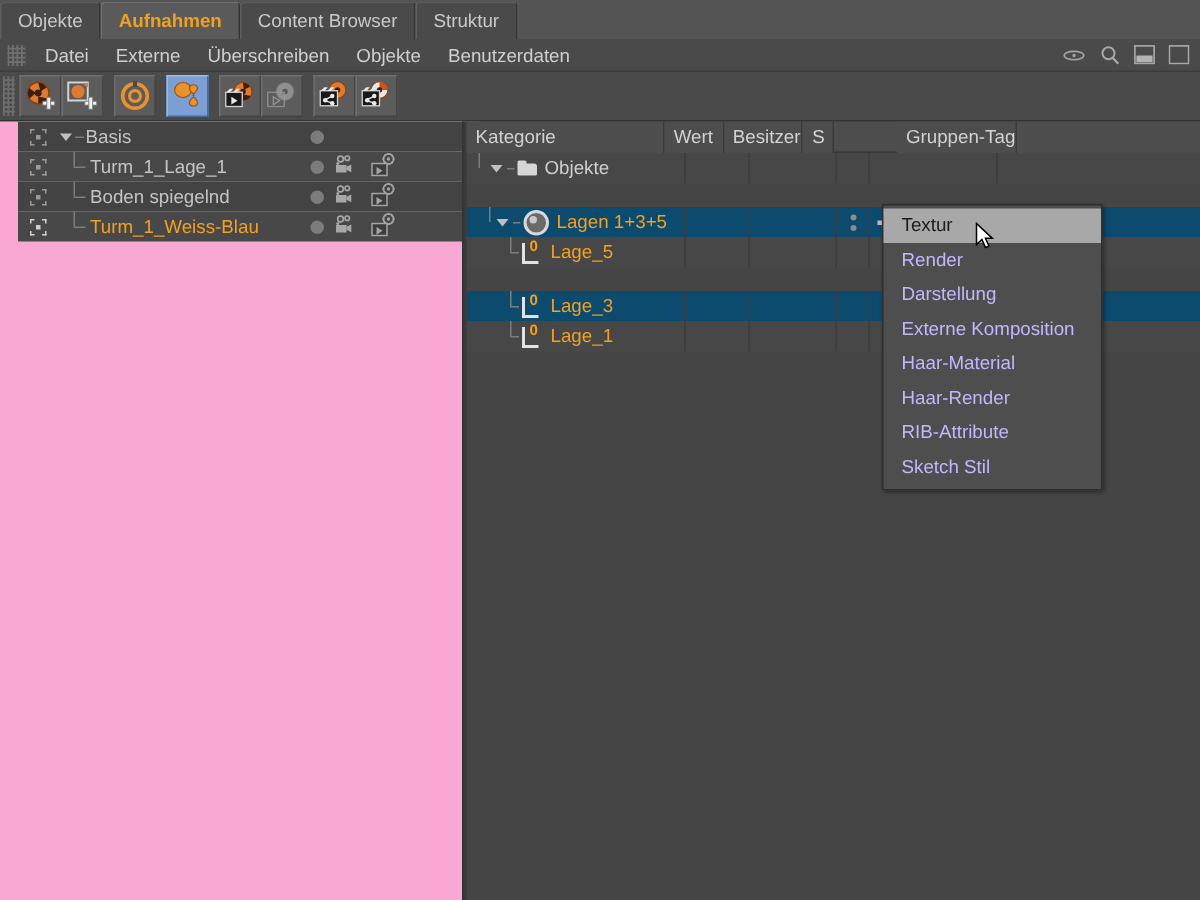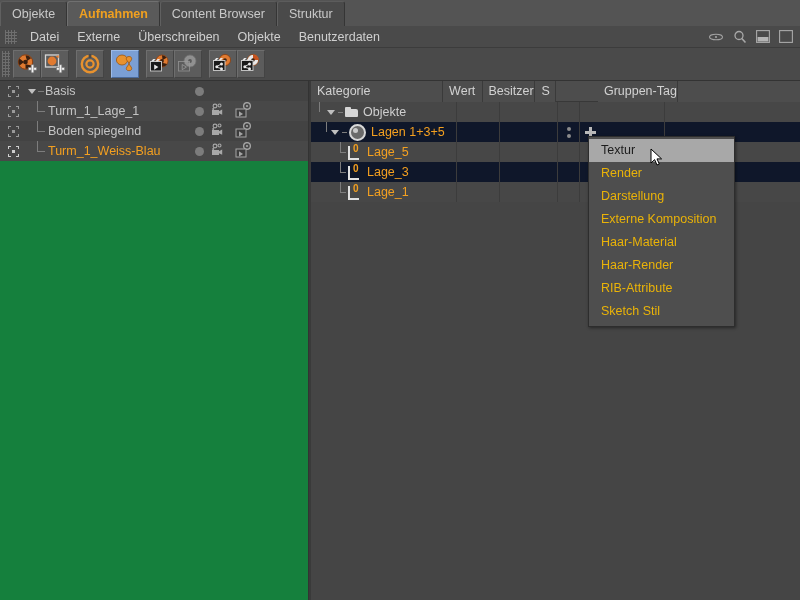--- a/index.html
+++ b/index.html
@@ -82,21 +82,21 @@
     border:1px solid;
     border-color:#6e6e6e #444 #444 #6e6e6e;
     display:flex;align-items:center;justify-content:center;
     cursor:default;box-sizing:border-box;
   }
   .tb-btn.sel{background:#7b9fd4;border-color:#9dbce8 #4a6a9a #4a6a9a #9dbce8;}
 
   
   .panel-left{
     position:absolute;left:0;top:81px;width:308px;height:519px;
-    background:#15803d;overflow:hidden;
+    background:#f9a8d4;overflow:hidden;padding-left:12px;
   }
   .vdivider{
     position:absolute;left:308px;top:81px;width:3px;height:519px;
     background:#3a3a3a;border-left:1px solid #333;border-right:1px solid #4e4e4e;
   }
   .panel-right{
     position:absolute;left:311px;top:81px;width:489px;height:519px;
     background:#454545;overflow:hidden;
   }
 
@@ -145,21 +145,21 @@
     height:21px;line-height:21px;font-size:12.5px;color:#d2d2d2;
     padding-left:6px;border-right:1px solid #3a3a3a;
     box-sizing:border-box;white-space:nowrap;cursor:default;
     background:#4d4d4d;
   }
   .rrow{
     position:relative;height:20px;width:489px;display:flex;
     box-sizing:border-box;cursor:default;
   }
   .rrow.odd{background:#474747;}
-  .rrow.even{background:#0f172a;}
+  .rrow.even{background:#0c4a6e;margin-top:16px;}
   .rcell{
     height:20px;box-sizing:border-box;
     border-right:1px solid #3c3c3c;
     display:flex;align-items:center;
     overflow:hidden;
   }
   .rcell.noborder{border-right:none;}
   .rlabel{font-size:12.5px;color:#cfcfcf;white-space:nowrap;}
   .rlabel.hl{color:#f4a020;}
 
@@ -202,21 +202,21 @@
   
   .ctxmenu{
     position:absolute;left:588px;top:136px;width:147px;
     background:#4e4e4e;
     border:1px solid #2d2d2d;
     box-shadow:1px 1px 3px rgba(0,0,0,.45);
     padding:2px 0 3px 0;box-sizing:border-box;z-index:50;
   }
   .ctxitem{
     height:23px;line-height:23px;padding-left:12px;
-    font-size:12.5px;color:#eab308;white-space:nowrap;cursor:default;
+    font-size:12.5px;color:#c4b5fd;white-space:nowrap;cursor:default;
   }
   .ctxitem.active{background:#a8a8a8;color:#1c1c1c;}
 
   .cursor{
     position:absolute;left:650px;top:148px;width:14px;height:20px;z-index:60;pointer-events:none;
   }
 </style>
 </head>
 <body>
 

